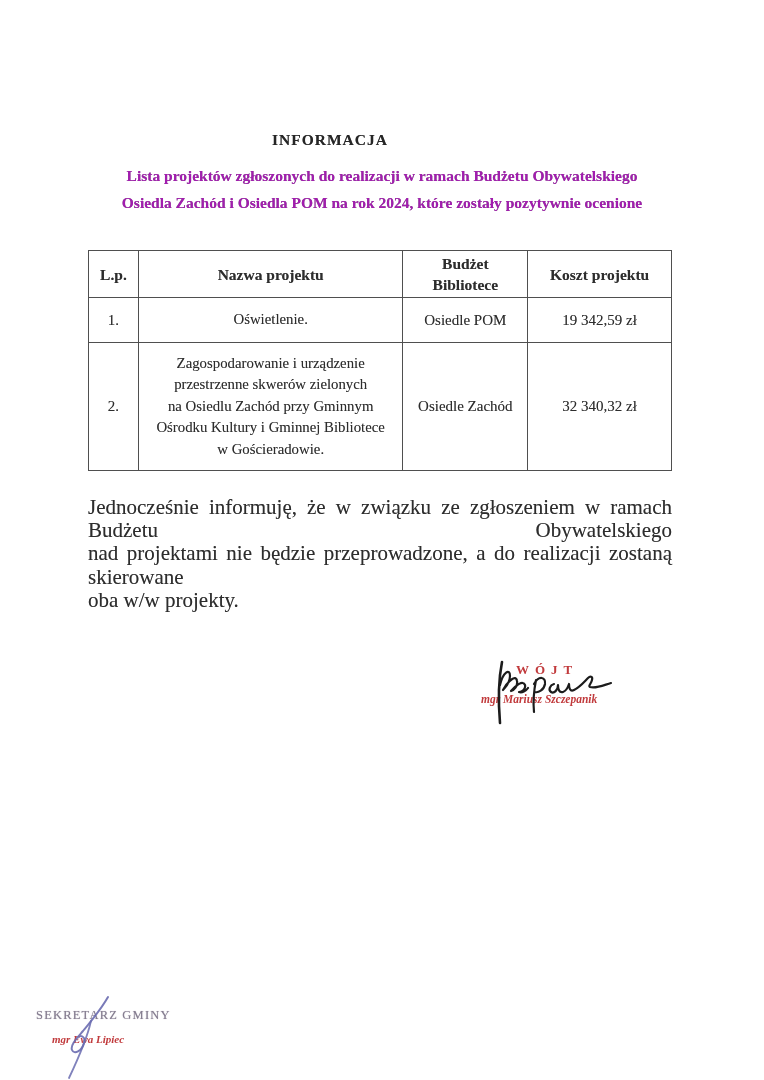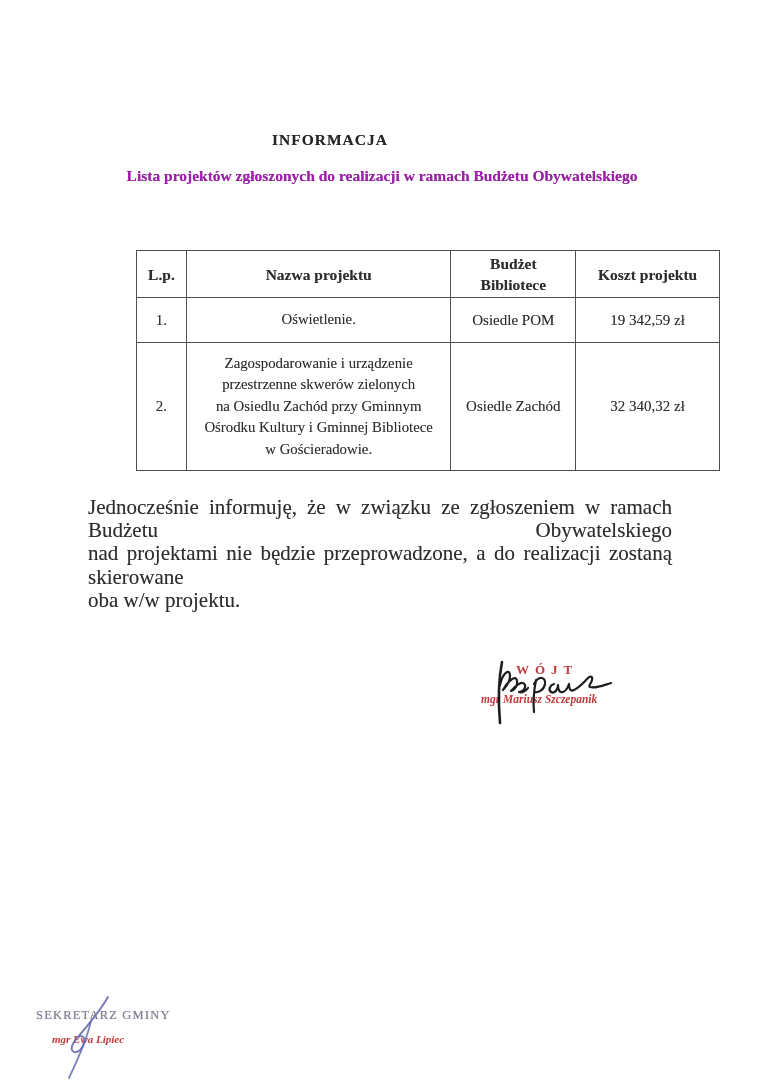--- a/index.html
+++ b/index.html
@@ -40,21 +40,20 @@
   }
 
   
   table.projects {
     position: absolute;
     top: 250px; left: 88px;
     width: 584px;
     border-collapse: collapse;
     font-size: 15px;
     color: #2d2d2d;
-    margin-left: 48px;
   }
   table.projects th, table.projects td {
     border: 1.6px solid #4f4f4f;
     vertical-align: middle;
     text-align: center;
     padding: 2px 4px;
     text-shadow: 0 0 0.5px rgba(45,45,45,0.4);
   }
   table.projects th {
     font-weight: bold;
@@ -139,20 +138,21 @@
 </style>
 </head>
 <body>
 
 <div class="page">
 
   <div class="title">INFORMACJA</div>
 
   <div class="subtitle">
     <div>Lista projektów zgłoszonych do realizacji w ramach Budżetu Obywatelskiego</div>
+    <div>Osiedla Zachód i Osiedla POM na rok 2024, które zostały pozytywnie ocenione</div>
   </div>
 
   <table class="projects">
     <colgroup>
       <col style="width:50px">
         <col style="width:265px">
         <col style="width:125px">
         <col style="width:144px">
     </colgroup>
     <thead>
@@ -180,21 +180,21 @@
 w Gościeradowie.</td>
         <td>Osiedle Zachód</td>
         <td>32 340,32 zł</td>
       </tr>
     </tbody>
   </table>
 
   <div class="body-par">
     <div class="par-line">Jednocześnie informuję, że w związku ze zgłoszeniem w ramach Budżetu Obywatelskiego</div>
     <div class="par-line">nad projektami nie będzie przeprowadzone, a do realizacji zostaną skierowane</div>
-    <div class="par-line last">oba w/w projektu.</div>
+    <div class="par-line last">oba w/w projekty.</div>
   </div>
 
   <div class="mayor-block">
     <div class="mayor-role">WÓJT</div>
     <div class="mayor-name">mgr Mariusz Szczepanik</div>
     <svg class="mayor-ink" width="132" height="72" viewBox="0 0 132 72">
       <path d="M16,7 C13,22 12,44 14,68" stroke="#1c1c1c" stroke-width="2.6"></path>
       <path d="M14,30 C17,17 24,13 24,21 C24,28 19,33 17,35 C22,26 30,19 31,26 C32,31 28,35 25,36 C30,30 37,25 39,30 C40,34 36,37 33,37 C36,38 40,36 42,33" stroke="#1c1c1c" stroke-width="2.2"></path>
       <path d="M50,25 C48,35 47,47 48,57 M48,29 C53,20 60,22 59,29 C58,35 52,38 49,37" stroke="#1c1c1c" stroke-width="2.2"></path>
       <path d="M68,29 C64,30 62,35 65,37 C68,39 72,35 72,30 C72,34 73,38 77,37 C80,36 82,32 83,29 C83,33 84,37 88,35 C94,32 98,27 102,23 C104,21 107,21 106,25 C105,29 102,31 104,32 C110,34 118,30 125,28" stroke="#1c1c1c" stroke-width="2.2"></path>

